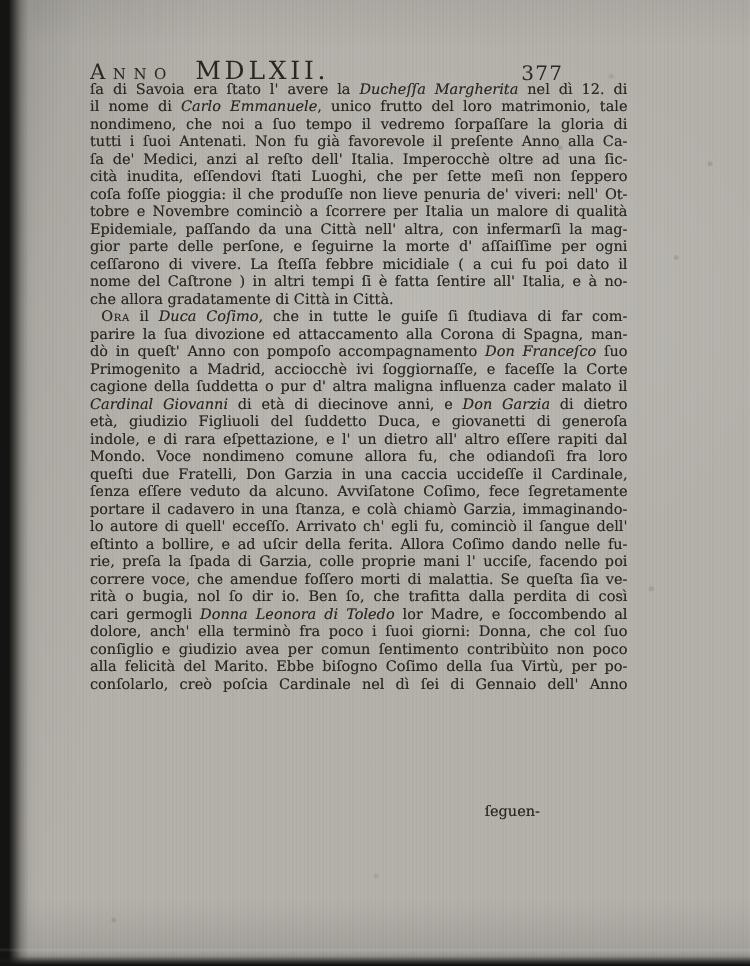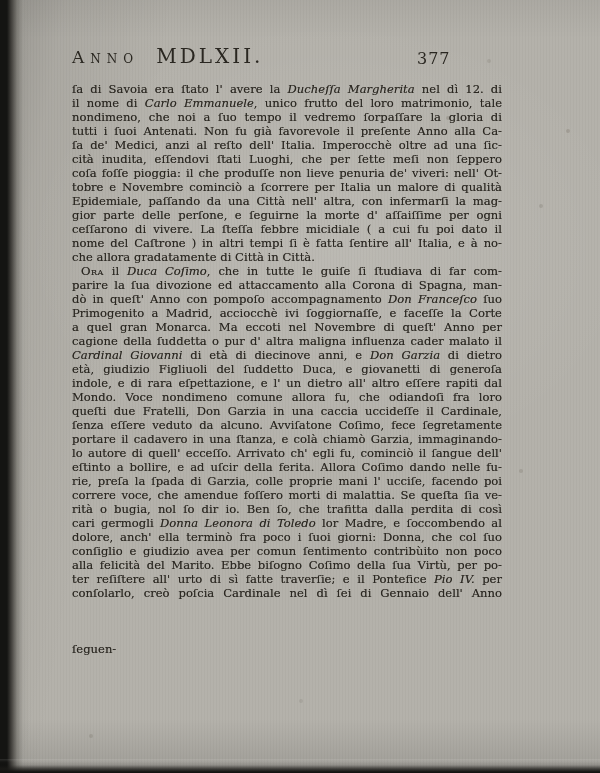--- a/index.html
+++ b/index.html
@@ -90,21 +90,21 @@
   .page-number {
     position: absolute;
     left: 417px;
     top: 5px;
     font-size: 16px;
     letter-spacing: 1px;
   }
   .text-block {
     position: absolute;
     left: 72px;
-    top: 82px;
+    top: 64px;
     width: 430px;
     font-size: 11.6px;
     text-shadow: 0 0 0.5px rgba(42,39,33,0.55);
   }
   .line {
     height: 14px;
     line-height: 14px;
     text-align: justify;
     text-align-last: justify;
     overflow: visible;
@@ -112,21 +112,21 @@
   }
   .line.para-end { text-align-last: left; }
   .line.indent { text-indent: 9px; }
   .line .it { font-style: italic; }
   .line .sc { font-variant: small-caps; letter-spacing: 0.5px; }
   .catchword {
     position: absolute;
     left: 72px;
     top: 642px;
     width: 360px;
-    text-align: left;
+    text-align: right;
     font-size: 11.6px;
     line-height: 14px;
     text-shadow: 0 0 0.5px rgba(42,39,33,0.55);
   }
 </style>
 </head>
 <body>
 
 <div class="scan">
   <div class="gutter"></div>
@@ -152,36 +152,34 @@
       <div class="line"><span>tobre e Novembre cominciò a ſcorrere per Italia un malore di qualità</span></div>
       <div class="line"><span>Epidemiale, paſſando da una Città nell' altra, con infermarſi la mag-</span></div>
       <div class="line"><span>gior parte delle perſone, e ſeguirne la morte d' aſſaiſſime per ogni</span></div>
       <div class="line"><span>ceſſarono di vivere. La ſteſſa febbre micidiale ( a cui fu poi dato il</span></div>
       <div class="line"><span>nome del Caſtrone ) in altri tempi ſi è fatta ſentire all' Italia, e à no-</span></div>
       <div class="line para-end"><span>che allora gradatamente di Città in Città.</span></div>
       <div class="line indent"><span class="sc">Ora</span><span> il </span><span class="it">Duca Coſimo</span><span>, che in tutte le guiſe ſi ſtudiava di far com-</span></div>
       <div class="line"><span>parire la ſua divozione ed attaccamento alla Corona di Spagna, man-</span></div>
       <div class="line"><span>dò in queſt' Anno con pompoſo accompagnamento </span><span class="it">Don Franceſco</span><span> ſuo</span></div>
       <div class="line"><span>Primogenito a Madrid, acciocchè ivi ſoggiornaſſe, e faceſſe la Corte</span></div>
-      <div class="line"><span>a quel gran Monarca. Ma eccoti nel Novembre di queſt' Anno per</span></div>
       <div class="line"><span>cagione della ſuddetta o pur d' altra maligna influenza cader malato il</span></div>
       <div class="line"><span class="it">Cardinal Giovanni</span><span> di età di diecinove anni, e </span><span class="it">Don Garzia</span><span> di dietro</span></div>
       <div class="line"><span>età, giudizio Figliuoli del ſuddetto Duca, e giovanetti di generoſa</span></div>
       <div class="line"><span>indole, e di rara eſpettazione, e l' un dietro all' altro eſſere rapiti dal</span></div>
       <div class="line"><span>Mondo. Voce nondimeno comune allora fu, che odiandoſi fra loro</span></div>
       <div class="line"><span>queſti due Fratelli, Don Garzia in una caccia uccideſſe il Cardinale,</span></div>
       <div class="line"><span>ſenza eſſere veduto da alcuno. Avviſatone Coſimo, fece ſegretamente</span></div>
       <div class="line"><span>portare il cadavero in una ſtanza, e colà chiamò Garzia, immaginando-</span></div>
       <div class="line"><span>lo autore di quell' ecceſſo. Arrivato ch' egli fu, cominciò il ſangue dell'</span></div>
       <div class="line"><span>eſtinto a bollire, e ad uſcir della ferita. Allora Coſimo dando nelle fu-</span></div>
       <div class="line"><span>rie, preſa la ſpada di Garzia, colle proprie mani l' ucciſe, facendo poi</span></div>
       <div class="line"><span>correre voce, che amendue foſſero morti di malattia. Se queſta ſia ve-</span></div>
       <div class="line"><span>rità o bugia, nol ſo dir io. Ben ſo, che trafitta dalla perdita di così</span></div>
       <div class="line"><span>cari germogli </span><span class="it">Donna Leonora di Toledo</span><span> lor Madre, e ſoccombendo al</span></div>
       <div class="line"><span>dolore, anch' ella terminò fra poco i ſuoi giorni: Donna, che col ſuo</span></div>
       <div class="line"><span>conſiglio e giudizio avea per comun ſentimento contribùito non poco</span></div>
       <div class="line"><span>alla felicità del Marito. Ebbe biſogno Coſimo della ſua Virtù, per po-</span></div>
-      <div class="line"><span>ter reſiſtere all' urto di sì fatte traverſie; e il Pontefice </span><span class="it">Pio IV.</span><span> per</span></div>
       <div class="line"><span>conſolarlo, creò poſcia Cardinale nel dì ſei di Gennaio dell' Anno</span></div>
     </div>
 
   <div class="catchword">ſeguen-</div>
 </div>
 
 </body></html>

